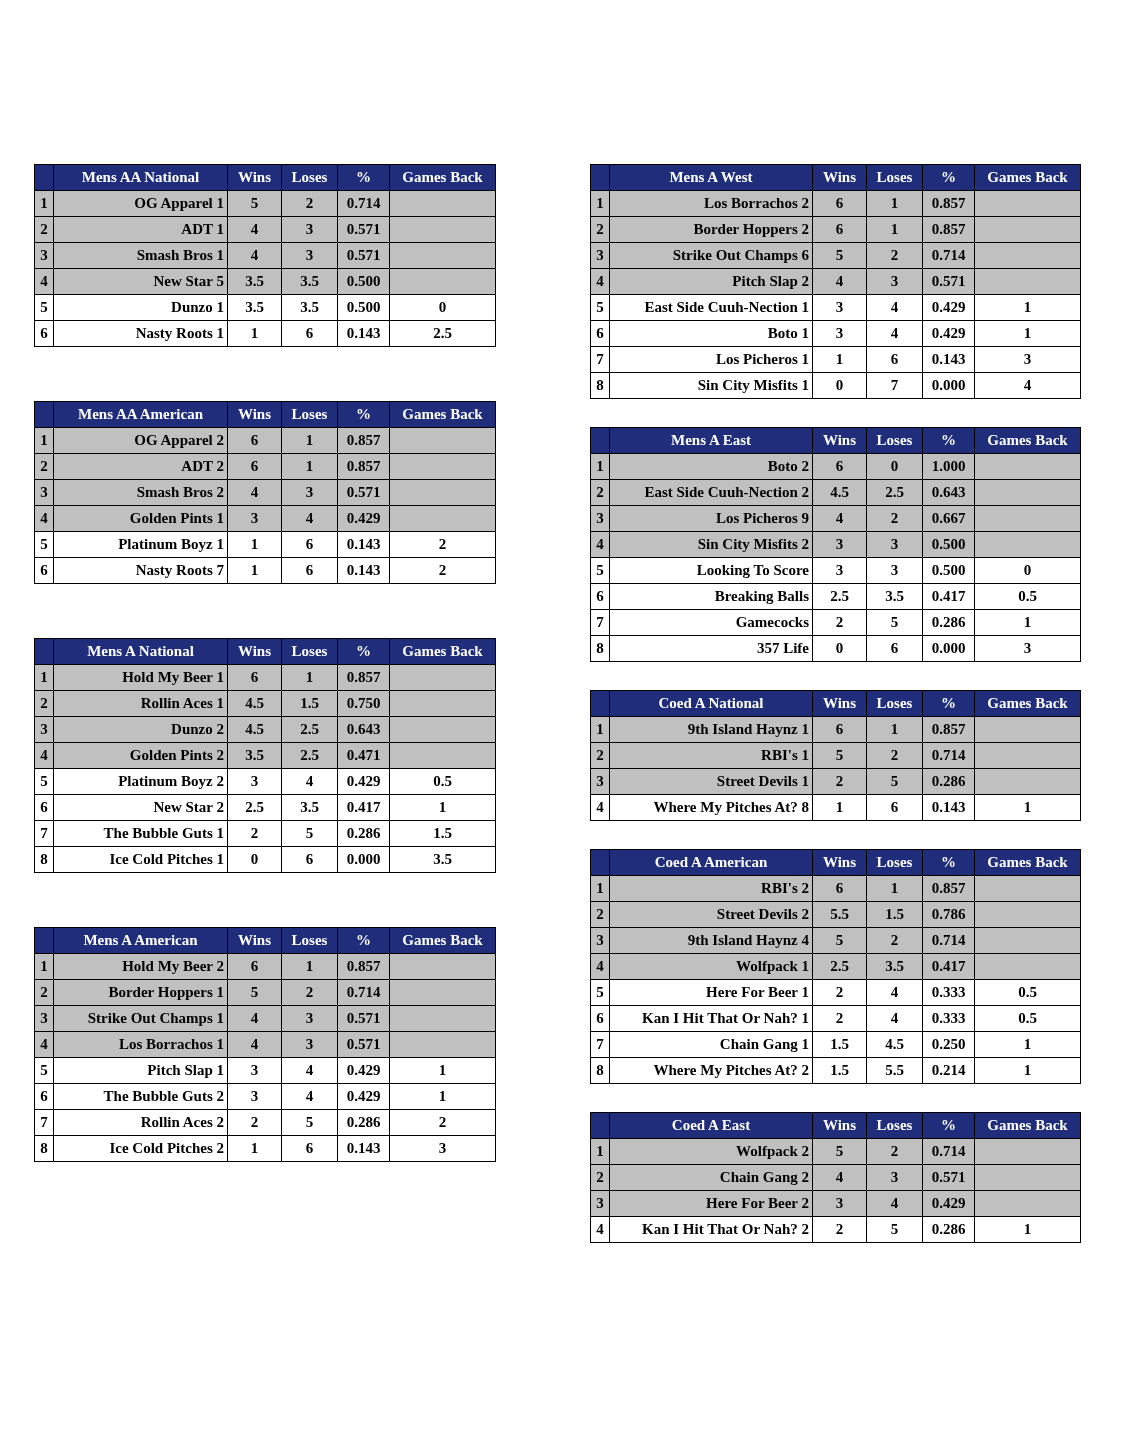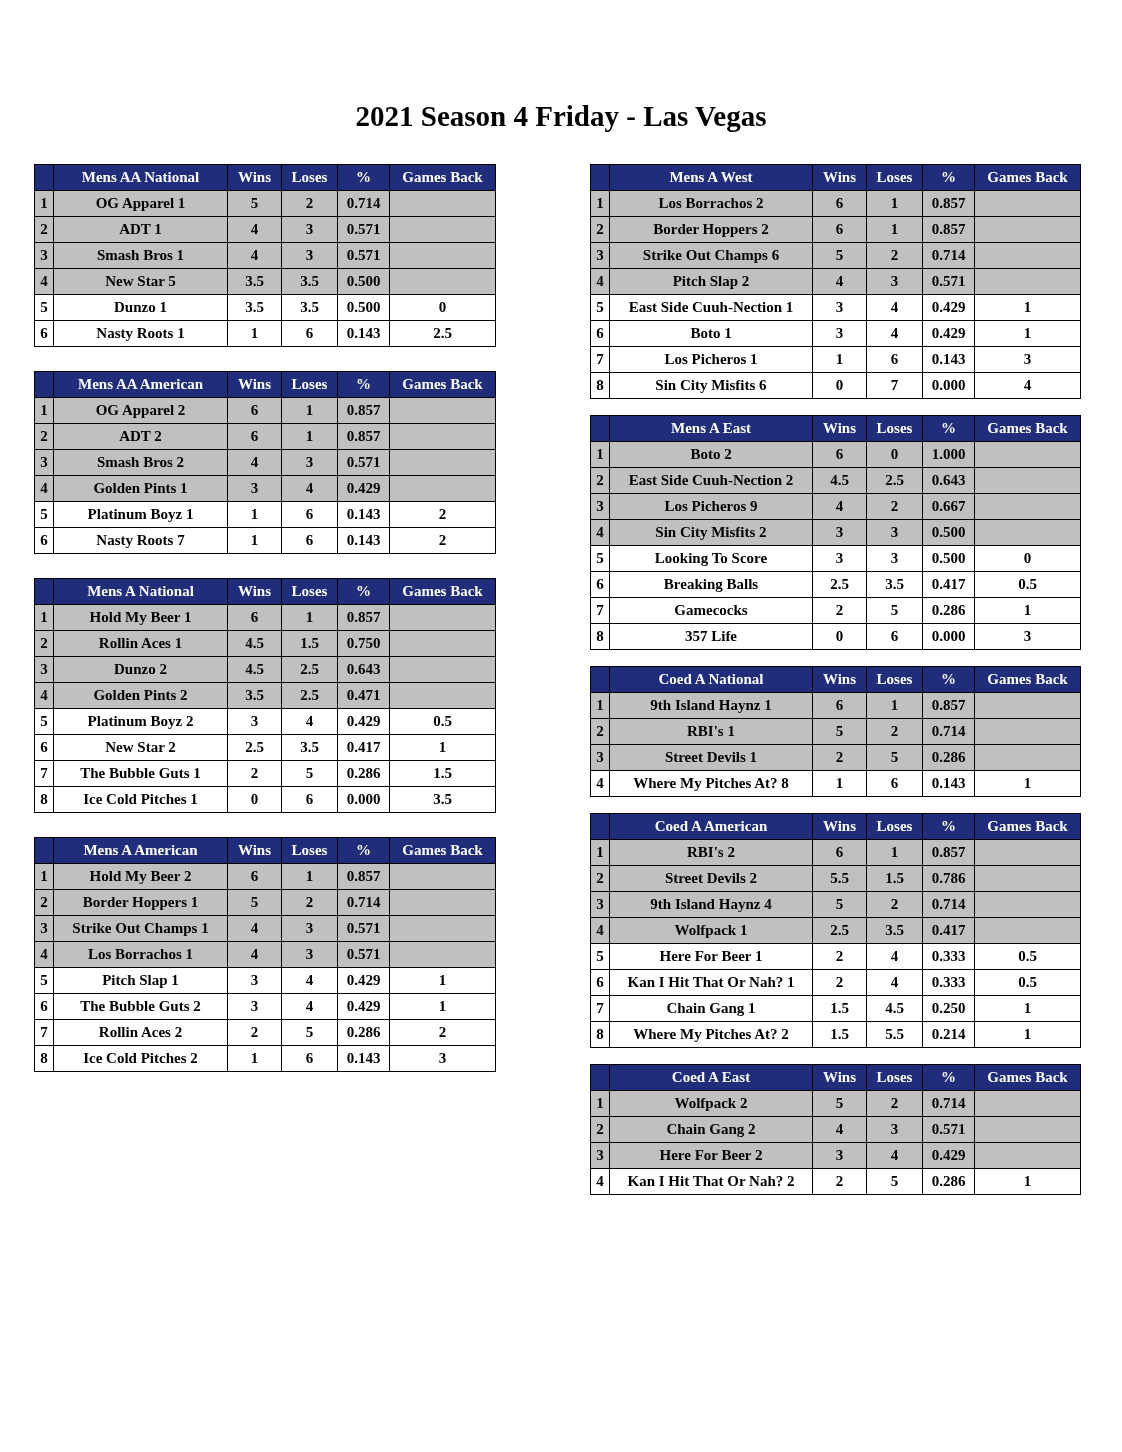--- a/index.html
+++ b/index.html
@@ -23,50 +23,49 @@
     letter-spacing:0px;
   }
   .col{position:absolute;top:164px;}
   .col-left{left:34px;width:462px;}
   .col-right{left:590px;width:491px;}
   table.standings{
     border-collapse:collapse;
     width:100%;
     table-layout:fixed;
   }
-  .col-left table.standings{margin-bottom:24px;}
-  .col-right table.standings{margin-bottom:16px;}
+  .col-left table.standings{margin-bottom:54px;}
+  .col-right table.standings{margin-bottom:28px;}
   table.standings th,
   table.standings td{
     border:1px solid #000000;
     height:25px;
     padding:0 3px;
     font-size:15px;
     font-weight:bold;
     line-height:25px;
     overflow:hidden;
     white-space:nowrap;
     box-sizing:border-box;
   }
   table.standings thead th{
     background:var(--header-bg,#1F2D7B);
     color:var(--header-text,#FFFFFF);
     text-align:center;
   }
   td.rank{text-align:center;}
-  td.team{text-align:center;padding-left:4px;}
+  td.team{text-align:right;padding-left:4px;}
   td.num{text-align:center;}
   tr.shaded td{background:var(--shaded-bg,#C0C0C0);color:#000;}
   tr.open td{background:var(--open-bg,#FFFFFF);color:#000;}
 </style>
 </head>
 <body>
 
 <div class="page">
-  <div class="title">2021 Season 4 Friday - Las Vegas</div>
   <div class="col col-left">
       <table class="standings">
         <colgroup>
           <col style="width: 19px;">
           <col>
           <col style="width: 54px;">
           <col style="width: 56px;">
           <col style="width: 52px;">
           <col style="width: 106px;">
         </colgroup>
@@ -446,21 +445,21 @@
           <tr class="open">
             <td class="rank">7</td>
             <td class="team">Los Picheros 1</td>
             <td class="num">1</td>
             <td class="num">6</td>
             <td class="num">0.143</td>
             <td class="num">3</td>
           </tr>
           <tr class="open">
             <td class="rank">8</td>
-            <td class="team">Sin City Misfits 6</td>
+            <td class="team">Sin City Misfits 1</td>
             <td class="num">0</td>
             <td class="num">7</td>
             <td class="num">0.000</td>
             <td class="num">4</td>
           </tr>
         </tbody>
       </table>
       <table class="standings">
         <colgroup>
           <col style="width: 19px;">

